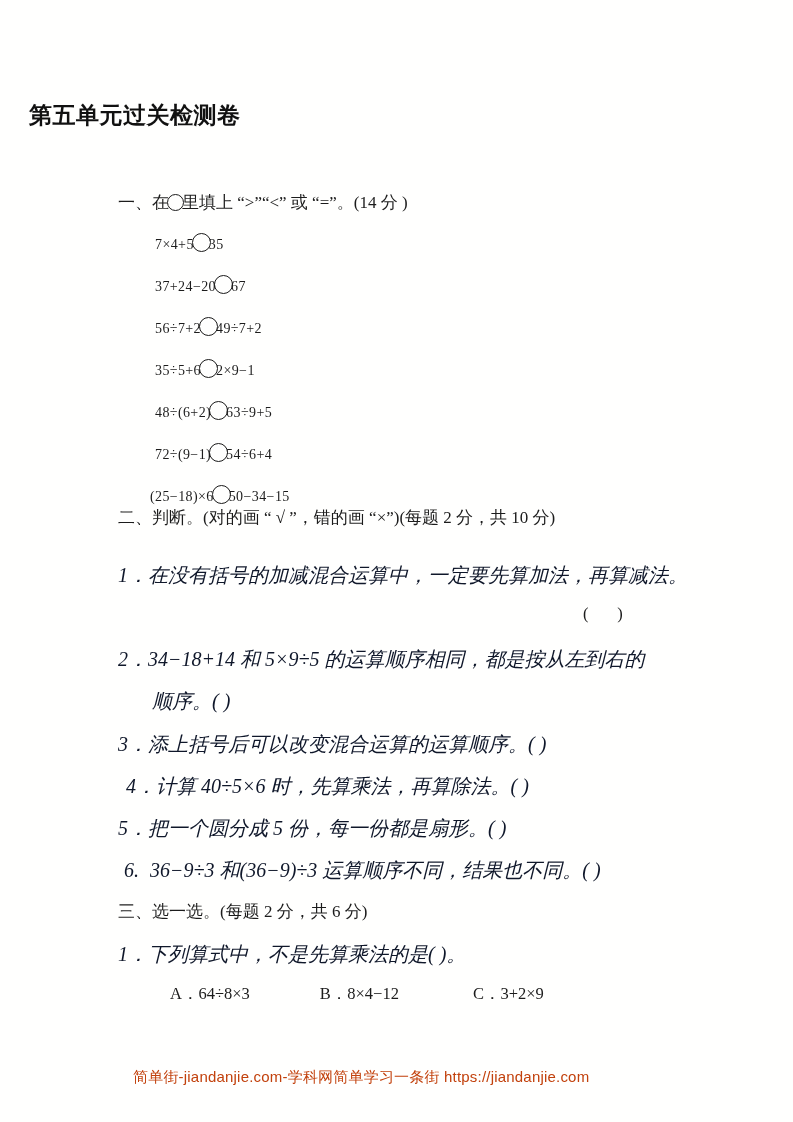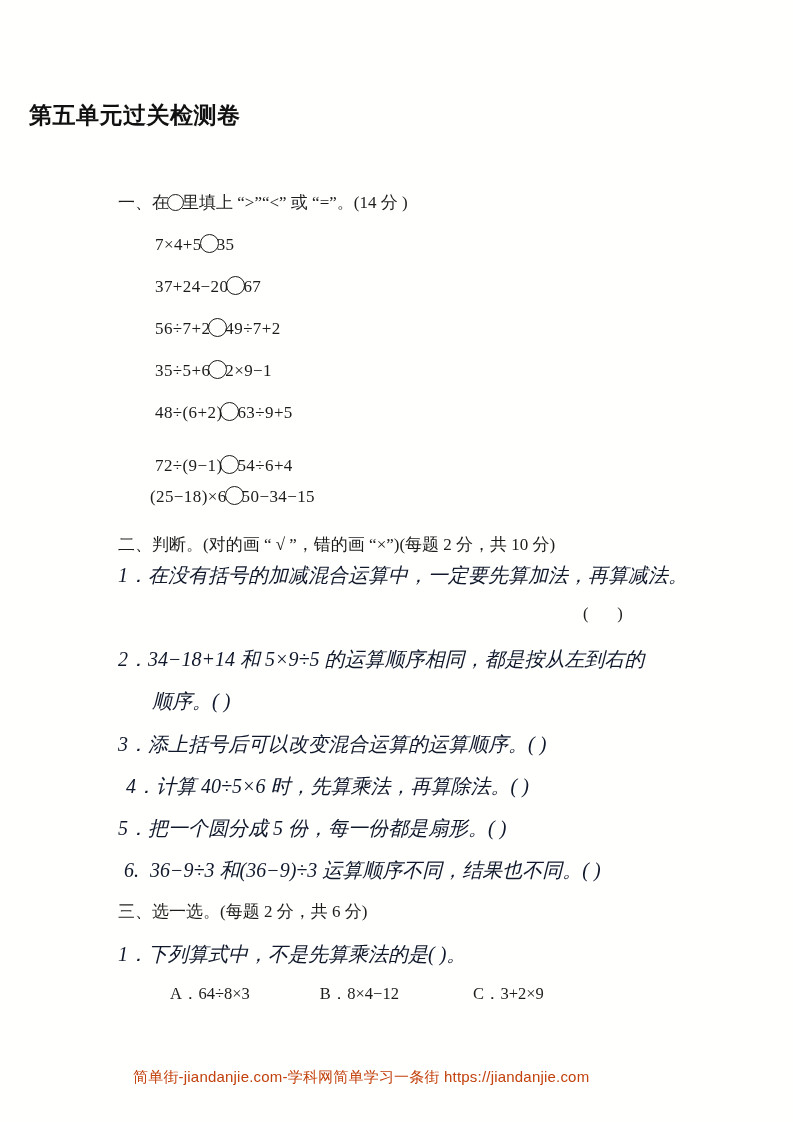--- a/index.html
+++ b/index.html
@@ -42,21 +42,21 @@
     left: 118px;
     font-size: 17px;
     line-height: 26px;
     white-space: nowrap;
     color: #1c1c1c;
   }
 
   .expr-line {
     position: absolute;
     left: 155px;
-    font-size: 17px;
+    font-size: 14px;
     line-height: 24px;
     white-space: nowrap;
     letter-spacing: 0.4px;
     color: #1c1c1c;
   }
 
   .q-line {
     position: absolute;
     left: 118px;
     font-size: 20px;
@@ -153,29 +153,29 @@
   </div>
 
   <div class="expr-line" style="top:359px;">
     <span>35÷5+6</span><span class="op-circle"></span><span>2×9−1</span>
   </div>
 
   <div class="expr-line" style="top:401px;">
     <span>48÷(6+2)</span><span class="op-circle"></span><span>63÷9+5</span>
   </div>
 
-  <div class="expr-line" style="top:454px;">
+  <div class="expr-line" style="top:443px;">
     <span>72÷(9−1)</span><span class="op-circle"></span><span>54÷6+4</span>
   </div>
 
   <div class="expr-line" style="top:485px; left:150px;">
     <span>(25−18)×6</span><span class="op-circle"></span><span>50−34−15</span>
   </div>
 
-  <div class="section-head" style="top:532px;">二、判断。(对的画 “ √ ”，错的画 “×”)(每题 2 分，共 10 分)</div>
+  <div class="section-head" style="top:505px;">二、判断。(对的画 “ √ ”，错的画 “×”)(每题 2 分，共 10 分)</div>
 
   <div class="q-line" style="top:562px;">
     <span class="q-num">1．</span><span>在没有括号的加减混合运算中，一定要先算加法，再算减法。</span>
   </div>
   <div class="answer-paren-right" style="top:601px;">(       )</div>
 
   <div class="q-line" style="top:646px;">
     <span class="q-num">2．</span><span>34−18+14 和 5×9÷5 的运算顺序相同，都是按从左到右的</span>
   </div>
   <div class="q-line indent" style="top:688px;">顺序。(      )</div>

